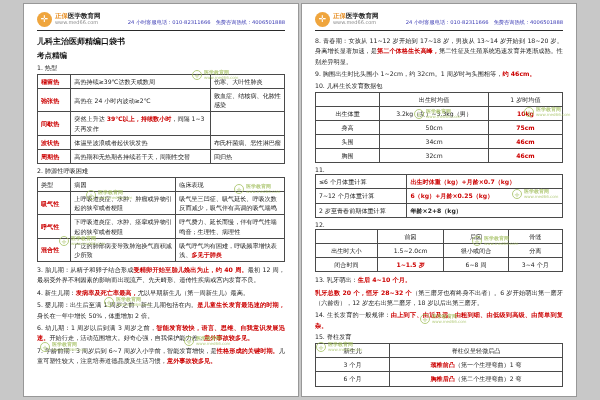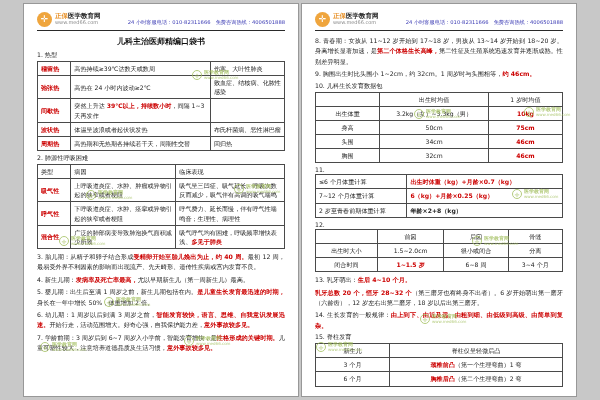--- a/index.html
+++ b/index.html
@@ -9,21 +9,21 @@
   .page { position:relative; width:276px; height:394px; background:#fff; border:1px solid #989898; padding:8px 13px 8px 13px; overflow:hidden; }
   
   .hdr { display:flex; align-items:flex-end; justify-content:space-between; border-bottom:1.5px solid #2a2a2a; padding-bottom:3px; }
   .brand { display:flex; align-items:center; gap:3px; }
   .logo-circle { width:15px; height:15px; border-radius:50%; background:#efa53d; color:#fff; font-size:9px; line-height:15px; text-align:center; font-weight:bold; }
   .brand-text { line-height:1.15; }
   .brand-name { font-size:6.5px; font-weight:bold; color:#222; }
   .brand-name .org { color:#e8922a; }
   .brand-site { font-size:5px; color:#8a8a8a; }
   .contact { font-size:5.2px; color:#3b3bb4; padding-bottom:1px; }
-  .doc-title { text-align:center; font-size:8px; font-weight:bold; margin:5px 0 4px 0; color:#111; }
+  .doc-title { font-size:8px; font-weight:bold; margin:5px 0 4px 0; color:#111; }
   .sec-head { font-size:7.5px; font-weight:bold; margin:2px 0 3px 0; }
   .item-label { font-size:6.2px; margin:2px 0 1px 0; }
   p.para { font-size:6.2px; line-height:1.68; margin:1px 0 2px 0; text-align:justify; }
   .red { color:#cc0000; font-weight:bold; }
   .bold { font-weight:bold; }
   table { border-collapse:collapse; width:100%; margin:1px 0 3px 0; table-layout:fixed; }
   td,th { border:1px solid #4a4a4a; font-size:6.1px; line-height:1.5; padding:2px 3px; vertical-align:middle; font-weight:normal; text-align:left; }
   th { text-align:left; }
   .lbl { color:#cc0000; font-weight:bold; }
   .ctr td, .ctr th { text-align:center; }
@@ -45,20 +45,21 @@
         <div class="logo-circle">✛</div>
         <div class="brand-text">
           <div class="brand-name"><span class="org">正保</span><span>医学教育网</span></div>
           <div class="brand-site">www.med66.com</div>
         </div>
       </div>
       <div class="contact">24 小时客服电话：010-82311666　免费咨询热线：4006501888</div>
     </div>
 
     <div class="doc-title">儿科主治医师精编口袋书</div>
+    <div class="sec-head">考点精编</div>
 
     <div class="item-label">1. 热型</div>
     <table>
       <colgroup>
           <col style="width:13.5%">
           <col style="width:56.5%">
           <col style="width:30%">
         </colgroup>
       <tbody>
           <tr>

